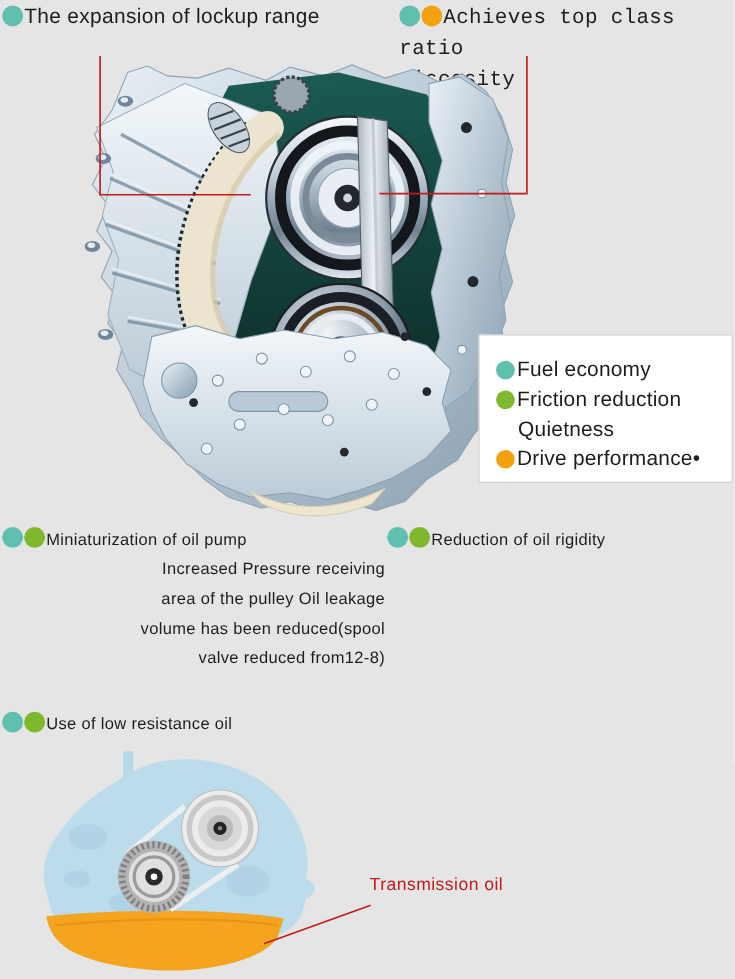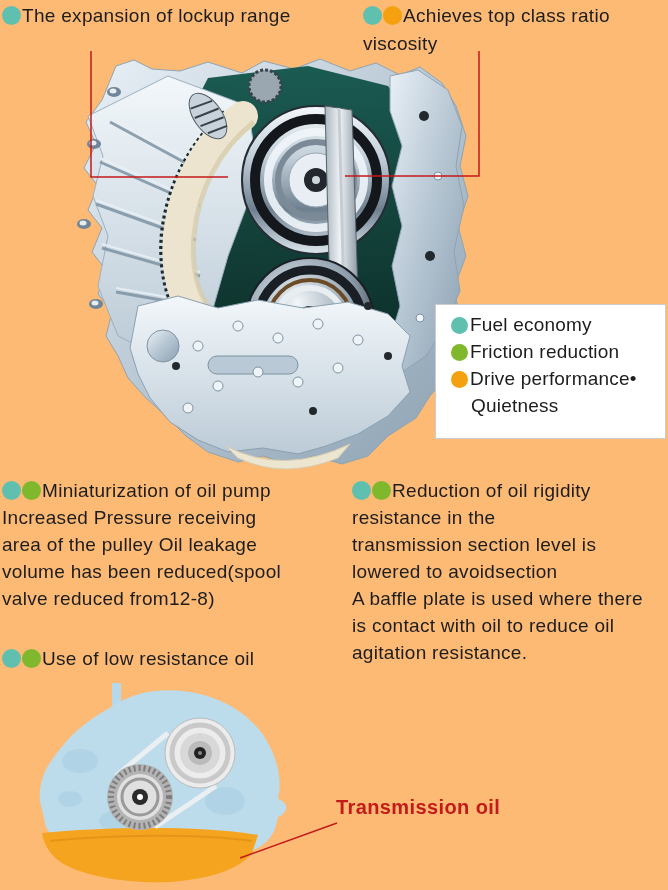--- a/index.html
+++ b/index.html
@@ -1,53 +1,53 @@
 <!DOCTYPE html>
 <html style="--teal: #5fc0af; --green: #7fb82c; --orange: #f5a00f; --red: #c31a1a; --text: #1d1d1d; --legend_border: #cccccc; --lightblue: #bcdcec; --pan_orange: #f5a41f;"><head>
 <meta charset="utf-8">
 <style>
   html,body{margin:0;padding:0;background:#ffffff;}
   .stage{
-    position:relative;width:668px;height:890px;background:#fdba74;overflow:hidden;
+    position:relative;width:668px;height:890px;background:#e5e5e5;overflow:hidden;
     font-family:"Liberation Sans","DejaVu Sans",sans-serif;
     color:var(--text,#1d1d1d);
   }
   .anno{position:absolute;font-size:19px;line-height:28px;letter-spacing:.3px;}
-  .note{position:absolute;font-size:19px;line-height:27px;letter-spacing:.3px;}
-  .body-text{white-space:pre-line;}
+  .note{position:absolute;font-size:15px;line-height:27px;letter-spacing:.3px;}
+  .body-text{white-space:pre-line;text-align:right;}
   .dot{display:inline-block;width:19px;height:19px;border-radius:50%;vertical-align:-3px;margin-right:1px;}
   .dot.sm{width:17px;height:17px;vertical-align:-3px;margin-right:2px;}
   .dot.teal{background:var(--teal,#5fc0af);}
   .dot.green{background:var(--green,#7fb82c);}
   .dot.orange{background:var(--orange,#f5a00f);}
   .legend{
     position:absolute;left:435px;top:304px;width:231px;height:135px;
     background:#fff;border:1px solid var(--legend_border,#ccc);
-    box-sizing:border-box;padding:6px 0 0 15px;z-index:5;
+    box-sizing:border-box;padding:18px 0 0 15px;z-index:5;
     font-size:19px;line-height:27px;letter-spacing:.2px;
   }
   .lg-cont{margin-left:20px;}
   .main-photo{position:absolute;left:58px;top:56px;z-index:1;}
   .leader-overlay{position:absolute;left:0;top:0;z-index:6;pointer-events:none;}
   .bottom-illust{position:absolute;left:20px;top:681px;z-index:1;}
   .oil-label{
     position:absolute;left:336px;top:796px;z-index:4;
-    font-size:20px;font-weight:bold;letter-spacing:.4px;color:var(--red,#c31a1a);
+    font-size:16px;font-weight:normal;letter-spacing:.4px;color:var(--red,#c31a1a);
   }
 </style>
 </head>
 <body>
 
 <div class="stage">
 
   <div class="anno" style="left:2px;top:2px;width:335px;">
     <div><span class="dot teal"></span><span>The expansion of lockup range</span></div>
   </div>
 
-  <div class="anno" style="left:363px;top:2px;width:300px;">
+  <div class="anno" style="left:363px;top:2px;width:300px;font-family:Liberation Mono, monospace;">
     <div><span class="dot teal"></span><span class="dot orange"></span><span>Achieves top class ratio</span></div>
     <div>viscosity</div>
   </div>
 
   <svg class="main-photo" width="422" height="420" viewBox="0 0 422 420">
     <defs>
       <linearGradient id="gsil" x1="0" y1="0" x2="1" y2="1">
         <stop offset="0" stop-color="#eaf1f7"></stop>
           <stop offset="0.5" stop-color="#b6c6d3"></stop>
           <stop offset="1" stop-color="#8ba0b1"></stop>
@@ -173,40 +173,34 @@
         <circle cx="255" cy="355" r="4"></circle>
         <circle cx="118" cy="310" r="4"></circle>
     </g>
 
     <path fill="#ece5cf" stroke="#d6cdb0" d="M168,390 Q225,420 292,388 L280,402 Q226,424 180,402 Z"></path>
   </svg>
 
   <div class="legend">
     <div class="lg-item"><span class="dot sm teal"></span><span>Fuel economy</span></div>
     <div class="lg-item"><span class="dot sm green"></span><span>Friction reduction</span></div>
+    <div class="lg-item lg-cont">Quietness</div>
     <div class="lg-item"><span class="dot sm orange"></span><span>Drive performance•</span></div>
-    <div class="lg-item lg-cont">Quietness</div>
   </div>
 
   <div class="note" style="left:2px;top:477px;width:348px;">
     <div><span class="dot teal"></span><span class="dot green"></span><span>Miniaturization of oil pump</span></div>
     <div class="body-text">Increased Pressure receiving
 area of the pulley Oil leakage
 volume has been reduced(spool
 valve reduced from12-8)</div>
   </div>
 
   <div class="note" style="left:352px;top:477px;width:316px;">
     <div><span class="dot teal"></span><span class="dot green"></span><span>Reduction of oil rigidity</span></div>
-    <div class="body-text">resistance in the
-transmission section level is
-lowered to avoidsection
-A baffle plate is used where there
-is contact with oil to reduce oil
-agitation resistance.</div>
   </div>
 
   <div class="note" style="left:2px;top:645px;width:340px;">
     <div><span class="dot teal"></span><span class="dot green"></span><span>Use of low resistance oil</span></div>
   </div>
 
   <svg class="bottom-illust" width="280" height="208" viewBox="0 0 280 208">
     <rect x="92" y="2" width="9" height="24" fill="#b5d9ea"></rect>
     <path fill="var(--lightblue,#bcdcec)" d="M20,120 C18,95 30,80 45,62 C55,50 70,38 88,28 C100,20 115,12 135,10 C160,7 185,12 205,22 C225,32 242,48 250,66 C258,82 262,100 258,118 C270,122 268,132 258,136 L255,148 C250,160 240,168 225,172 L60,172 C45,168 32,158 26,146 Z"></path>
     <g fill="#a9cfe2" opacity="0.6">

